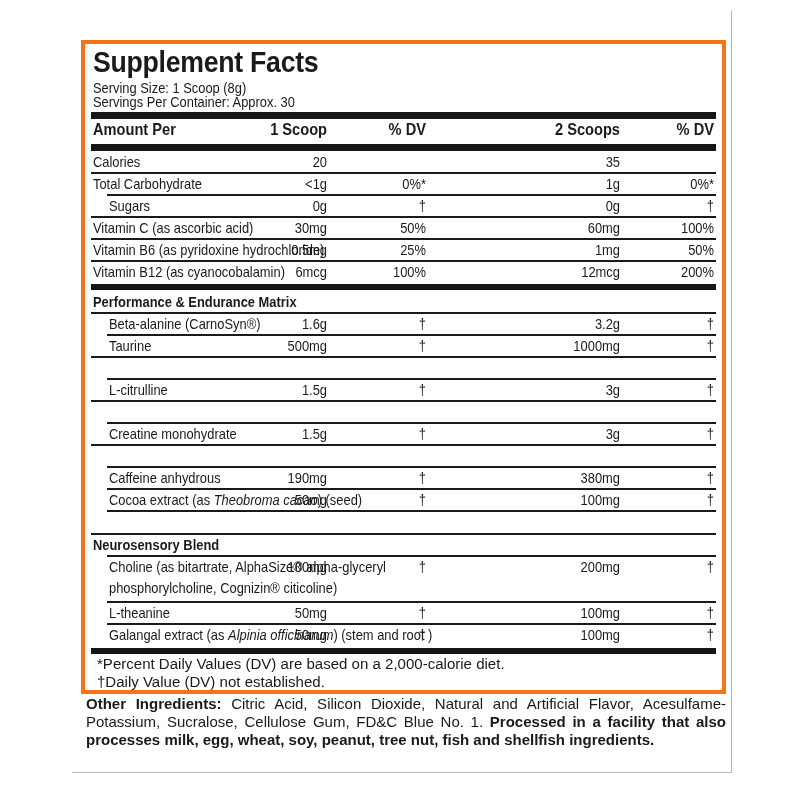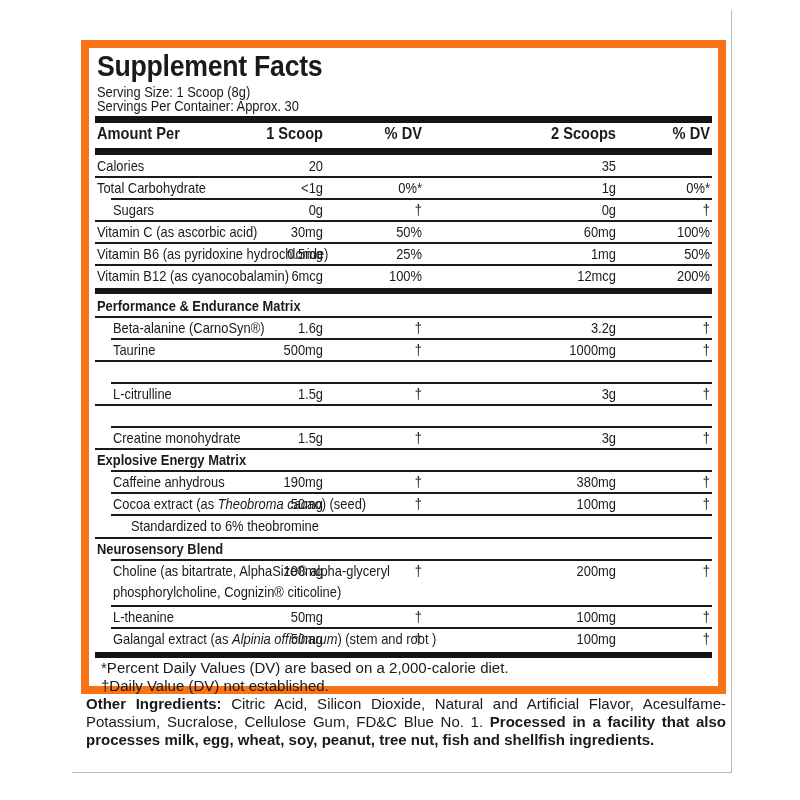--- a/index.html
+++ b/index.html
@@ -1,21 +1,21 @@
 <!DOCTYPE html>
 <html><head>
 <meta charset="utf-8">
 <style>
   html, body { margin:0; padding:0; background:#ffffff; }
   body { width:800px; height:800px; position:relative; overflow:hidden;
          font-family:"Liberation Sans", sans-serif; color:#1a1a1a; }
   .frame { position:absolute; left:72px; top:10px; width:660px; height:763px;
            border-right:1px solid #b9b9b9; border-bottom:1px solid #b9b9b9; box-sizing:border-box; }
   .box { position:absolute; left:81px; top:40px; width:645px; height:654px;
-         border:8px solid #f97316; box-sizing:border-box; }
+         border:4px solid #f97316; box-sizing:border-box; }
   .title { position:absolute; left:8px; top:2px; font-size:29px; font-weight:bold;
            letter-spacing:-0.3px; transform:scaleX(0.92); transform-origin:left top; white-space:nowrap; }
   .serving { position:absolute; left:8px; font-size:14px; line-height:14px; white-space:nowrap;
              transform:scaleX(0.92); transform-origin:left top; }
   .bar { position:absolute; left:6px; right:6px; background:#151515; }
   .row { position:absolute; left:6px; right:6px; height:22px; }
   .row .lbl, .row .c { position:absolute; top:2px; font-size:15px; line-height:18px; white-space:nowrap;
         transform:scaleX(0.86); }
   .row .lbl { transform-origin:left top; }
   .row .c { text-align:right; transform-origin:right top; }
@@ -138,43 +138,37 @@
   <div class="line" style="top:378px;left:22px;right:6px"></div>
   <div class="row" style="top:379px">
     <span class="lbl" style="left:18px">Creatine monohydrate</span>
     <span class="c c1">1.5g</span>
     <span class="c c2">†</span>
     <span class="c c3">3g</span>
     <span class="c c4">†</span>
   </div>
   <div class="line" style="top:400px;left:6px;right:6px"></div>
 
-  <div class="row sect" style="top:401px">
-    <span class="lbl" style="left:2px">Explosive Energy Matrix</span>
-  </div>
   <div class="line" style="top:422px;left:22px;right:6px"></div>
   <div class="row" style="top:423px">
     <span class="lbl" style="left:18px">Caffeine anhydrous</span>
     <span class="c c1">190mg</span>
     <span class="c c2">†</span>
     <span class="c c3">380mg</span>
     <span class="c c4">†</span>
   </div>
   <div class="line" style="top:444px;left:22px;right:6px"></div>
   <div class="row" style="top:445px">
     <span class="lbl" style="left:18px"><span>Cocoa extract (as </span><i>Theobroma cacao</i><span>) (seed)</span></span>
     <span class="c c1">50mg</span>
     <span class="c c2">†</span>
     <span class="c c3">100mg</span>
     <span class="c c4">†</span>
   </div>
   <div class="line" style="top:466px;left:22px;right:6px"></div>
-  <div class="row" style="top:467px">
-    <span class="lbl" style="left:36px">Standardized to 6% theobromine</span>
-  </div>
   <div class="line" style="top:489px;left:6px;right:6px"></div>
 
   <div class="row sect" style="top:490px">
     <span class="lbl" style="left:2px">Neurosensory Blend</span>
   </div>
   <div class="line" style="top:511px;left:22px;right:6px"></div>
   <div class="row" style="top:512px;height:44px">
     <span class="lbl" style="left:18px">Choline (as bitartrate, AlphaSize® alpha-glyceryl</span>
     <span class="lbl" style="left:18px;top:23px">phosphorylcholine, Cognizin® citicoline)</span>
     <span class="c c1">100mg</span>

